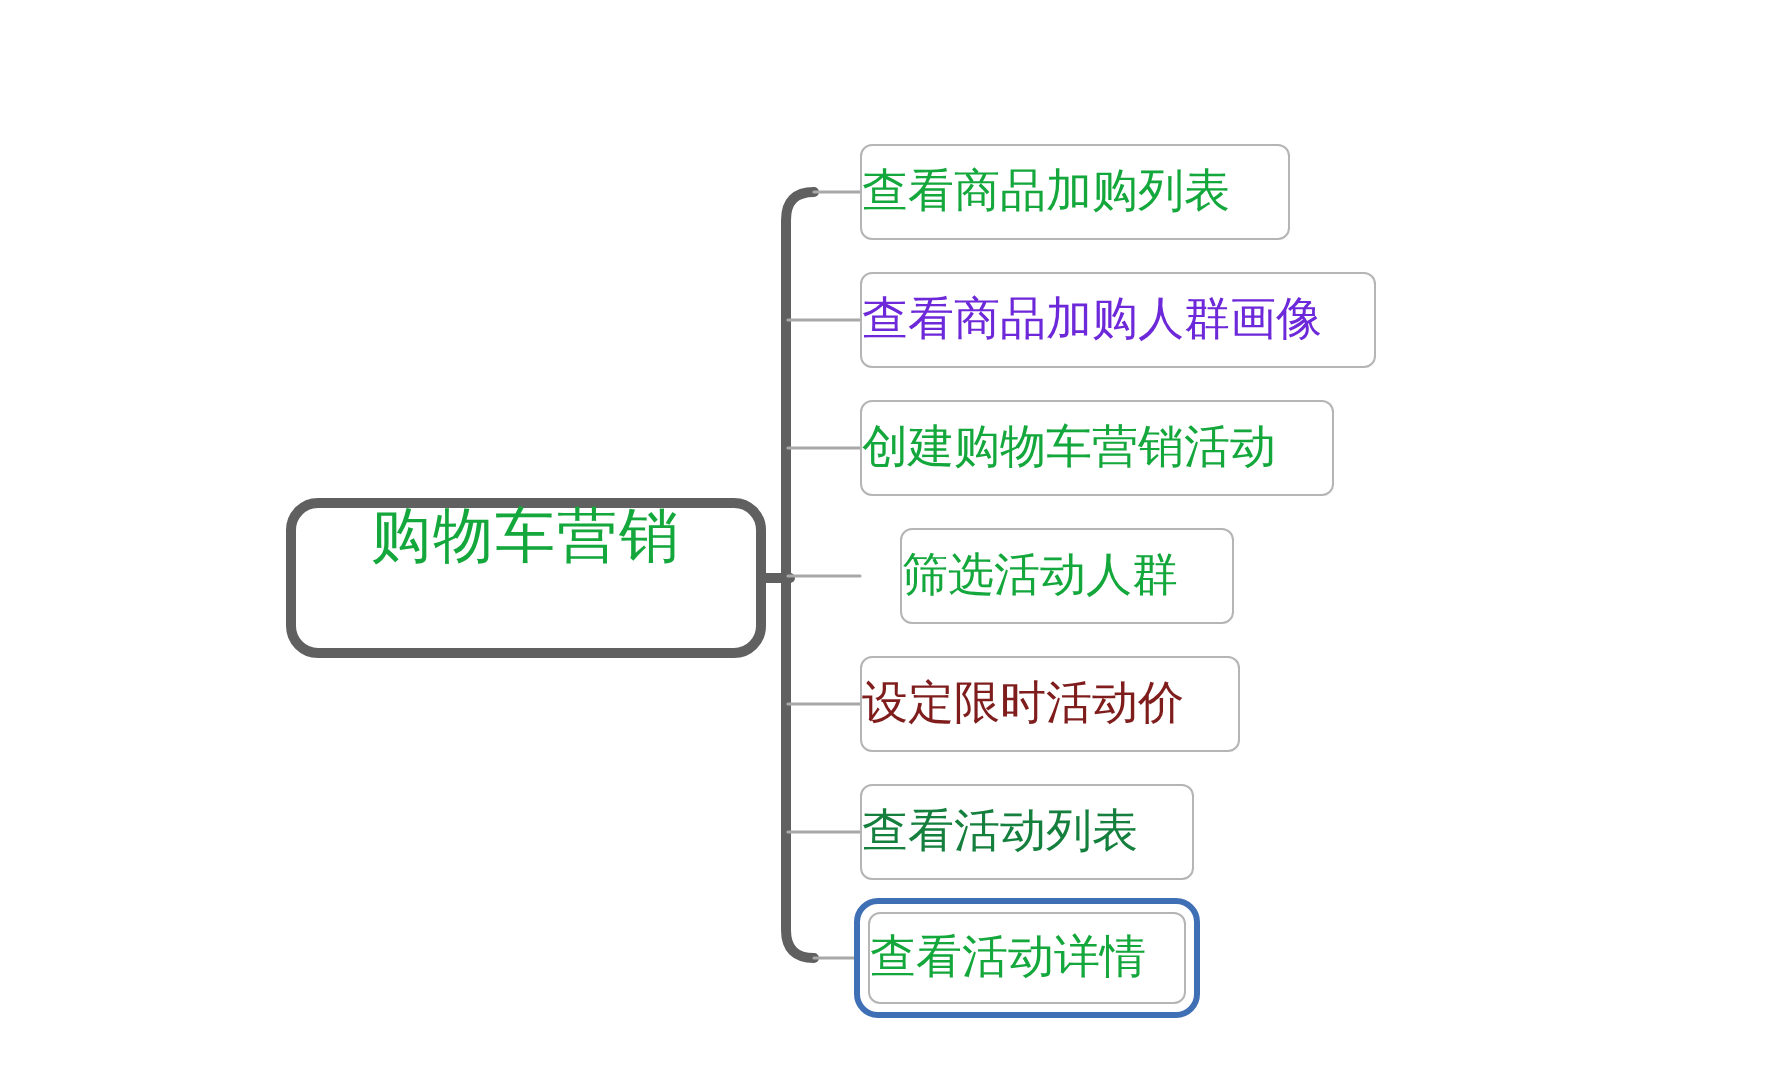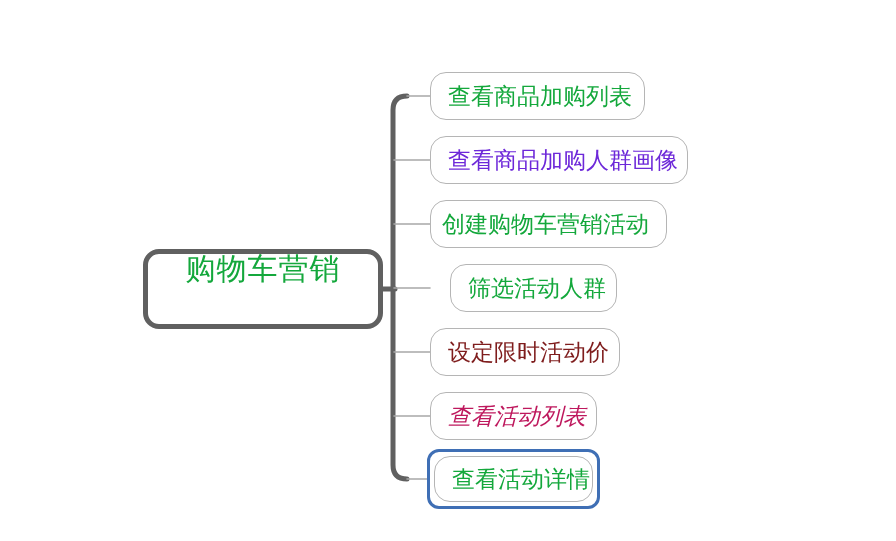--- a/index.html
+++ b/index.html
@@ -46,24 +46,23 @@
     letter-spacing: 1px;
     white-space: nowrap;
   }
 
   
   .child-node {
     position: absolute;
     box-sizing: border-box;
     background: #ffffff;
     border: 1px solid #b5b5b5;
-    border-radius: 16px;
+    border-radius: 6px;
     display: flex;
     align-items: center;
-    padding-left: 17px;
     padding-right: 17px;
   }
   .child-label {
     color: #14A83C;
     font-family: "DejaVu Serif", "Liberation Serif", serif;
     font-size: 23px;
     line-height: 1;
     white-space: nowrap;
   }
 
@@ -95,30 +94,30 @@
   <div id="nodes">
       <div class="root-node" style="left: 143px; top: 249px; width: 240px; height: 80px; border-color: rgb(96, 96, 96);">
         <span class="root-label" style="color: rgb(20, 168, 60);">购物车营销</span>
       </div>
       <div class="child-node" style="left: 430px; top: 72px; width: 215px; height: 48px; border-color: rgb(181, 181, 181);">
         <span class="child-label" style="color: rgb(20, 168, 60);">查看商品加购列表</span>
       </div>
       <div class="child-node" style="left: 430px; top: 136px; width: 258px; height: 48px; border-color: rgb(181, 181, 181);">
         <span class="child-label" style="color: #6d28d9;">查看商品加购人群画像</span>
       </div>
-      <div class="child-node" style="left: 430px; top: 200px; width: 237px; height: 48px; border-color: rgb(181, 181, 181); justify-content: flex-end;">
+      <div class="child-node" style="left: 430px; top: 200px; width: 237px; height: 48px; border-color: rgb(181, 181, 181);">
         <span class="child-label" style="color: rgb(20, 168, 60);">创建购物车营销活动</span>
       </div>
       <div class="child-node" style="left: 430px; top: 264px; width: 167px; height: 48px; border-color: rgb(181, 181, 181); margin-left: 20px;">
         <span class="child-label" style="color: rgb(20, 168, 60);">筛选活动人群</span>
       </div>
       <div class="child-node" style="left: 430px; top: 328px; width: 190px; height: 48px; border-color: rgb(181, 181, 181);">
         <span class="child-label" style="color: #7f1d1d;">设定限时活动价</span>
       </div>
       <div class="child-node" style="left: 430px; top: 392px; width: 167px; height: 48px; border-color: rgb(181, 181, 181);">
-        <span class="child-label" style="color: #be185d; font-style: italic;">查看活动列表</span>
+        <span class="child-label" style="color: #15803d;">查看活动列表</span>
       </div>
       <div class="selection-ring" style="left: 427px; top: 449px; width: 173px; height: 60px; border-color: rgb(63, 111, 181);"></div>
       <div class="child-node" style="left: 434px; top: 456px; width: 159px; height: 46px; border-color: rgb(181, 181, 181);">
         <span class="child-label" style="color: rgb(20, 168, 60);">查看活动详情</span>
       </div>
     </div>
 </div>
 
 </body></html>

